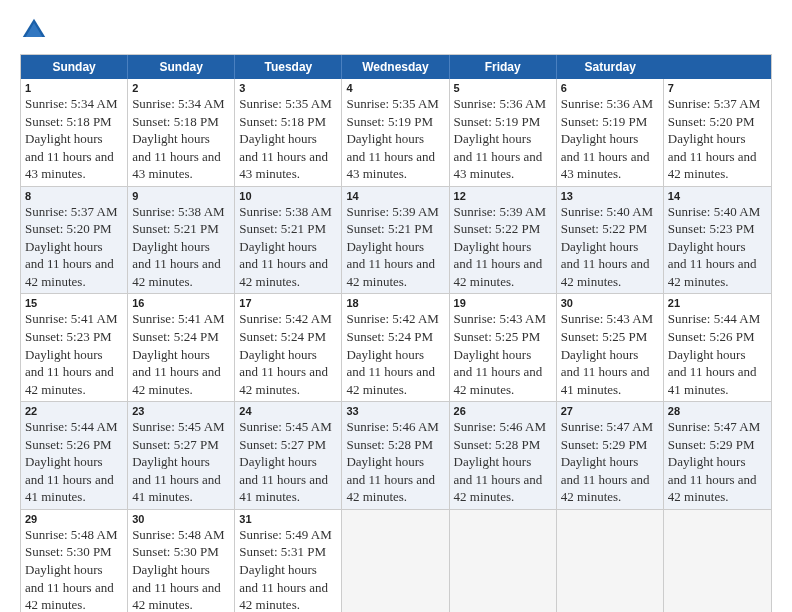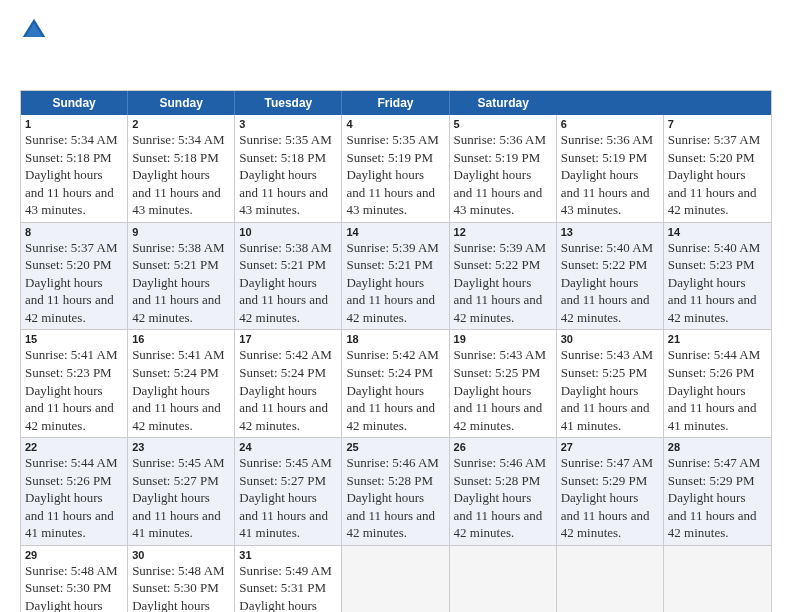--- a/index.html
+++ b/index.html
@@ -9,21 +9,20 @@
       background: #fff;
       font-family: Arial, sans-serif;
       overflow: hidden;
     }
     .page {
       width: 792px;
       height: 612px;
       padding: 16px 20px 14px 20px;
       display: flex;
       flex-direction: column;
-      gap: 36px;
     }
     .header {
       display: flex;
       align-items: flex-start;
       justify-content: space-between;
       margin-bottom: 10px;
     }
     .logo {
       display: flex;
       align-items: center;
@@ -133,20 +132,21 @@
       <div class="main-title"></div>
       <div class="subtitle"></div>
     </div>
   </div>
 
   <div class="calendar">
     <div class="cal-header">
     <div class="cal-header-cell">Sunday</div>
         <div class="cal-header-cell">Sunday</div>
         <div class="cal-header-cell">Tuesday</div>
+        <div class="cal-header-cell">Wednesday</div>
         <div class="cal-header-cell">Friday</div>
         <div class="cal-header-cell">Saturday</div>
       </div>
     <div class="cal-body">
     <div class="cal-row">
           <div class="cal-cell">
         <span class="day-num">1</span>
         <div class="cell-text">
           Sunrise: 5:34 AM<br>
           Sunset: 5:18 PM<br>
@@ -361,21 +361,21 @@
           <div class="cal-cell alt-row">
         <span class="day-num">24</span>
         <div class="cell-text">
           Sunrise: 5:45 AM<br>
           Sunset: 5:27 PM<br>
           Daylight hours<br>
           and 11 hours and 41 minutes.
         </div>
       </div>
           <div class="cal-cell alt-row">
-        <span class="day-num">25</span>
+        <span class="day-num">33</span>
         <div class="cell-text">
           Sunrise: 5:46 AM<br>
           Sunset: 5:28 PM<br>
           Daylight hours<br>
           and 11 hours and 42 minutes.
         </div>
       </div>
           <div class="cal-cell alt-row">
         <span class="day-num">26</span>
         <div class="cell-text">

